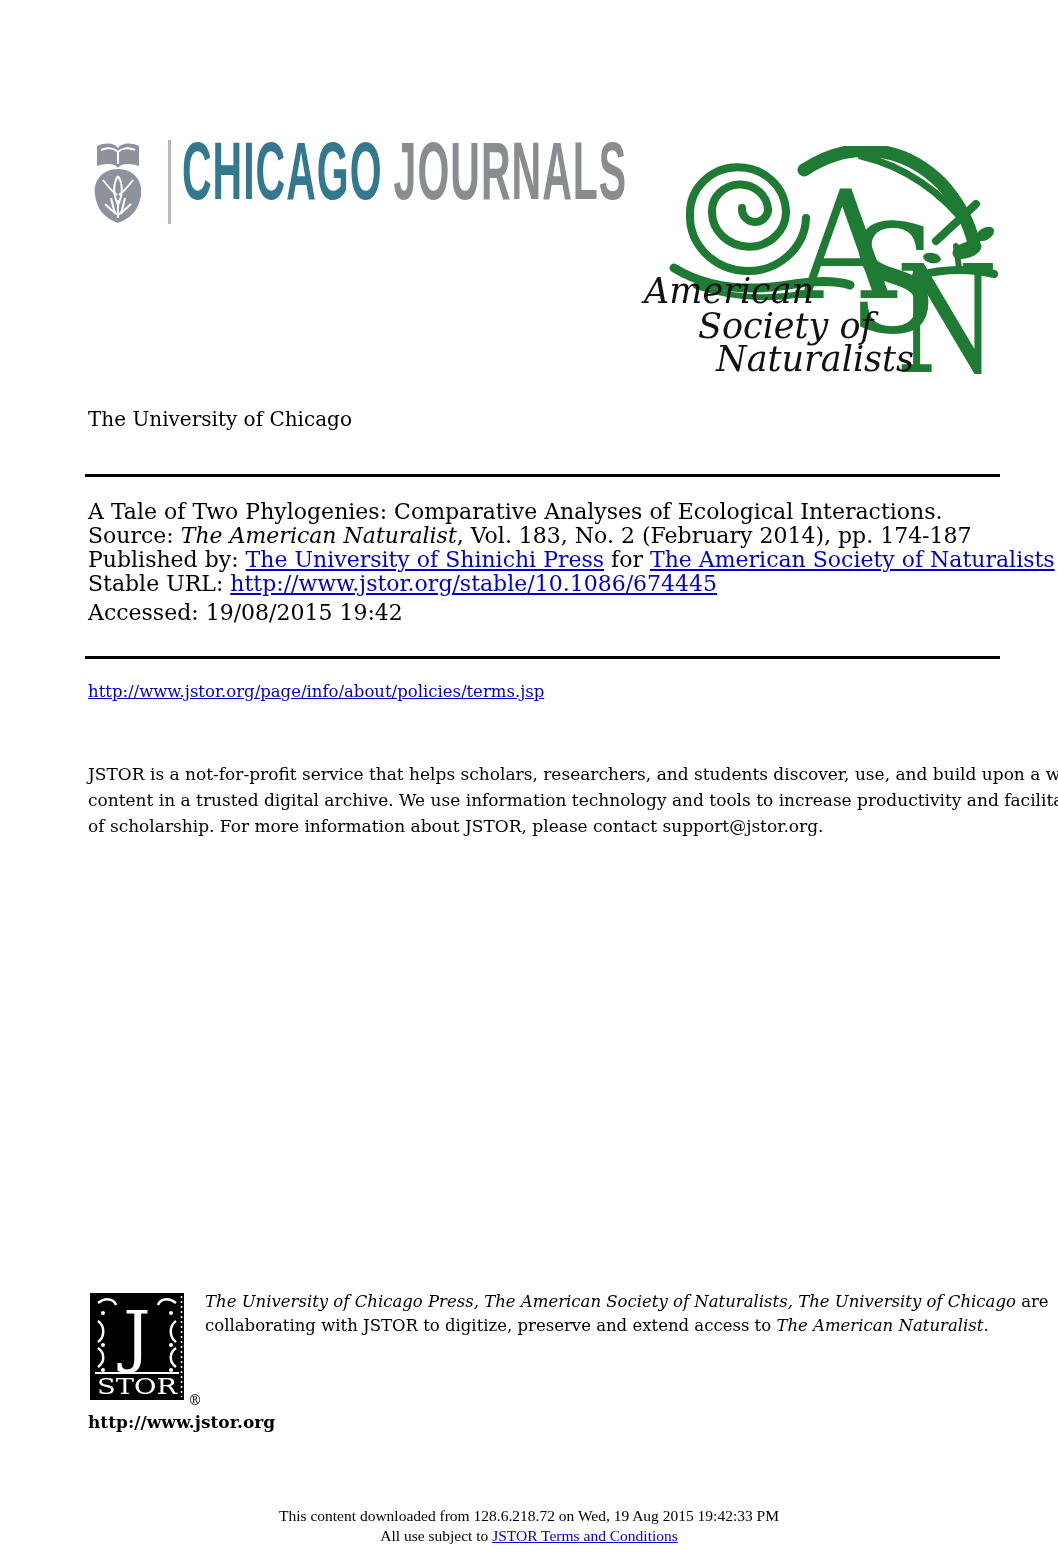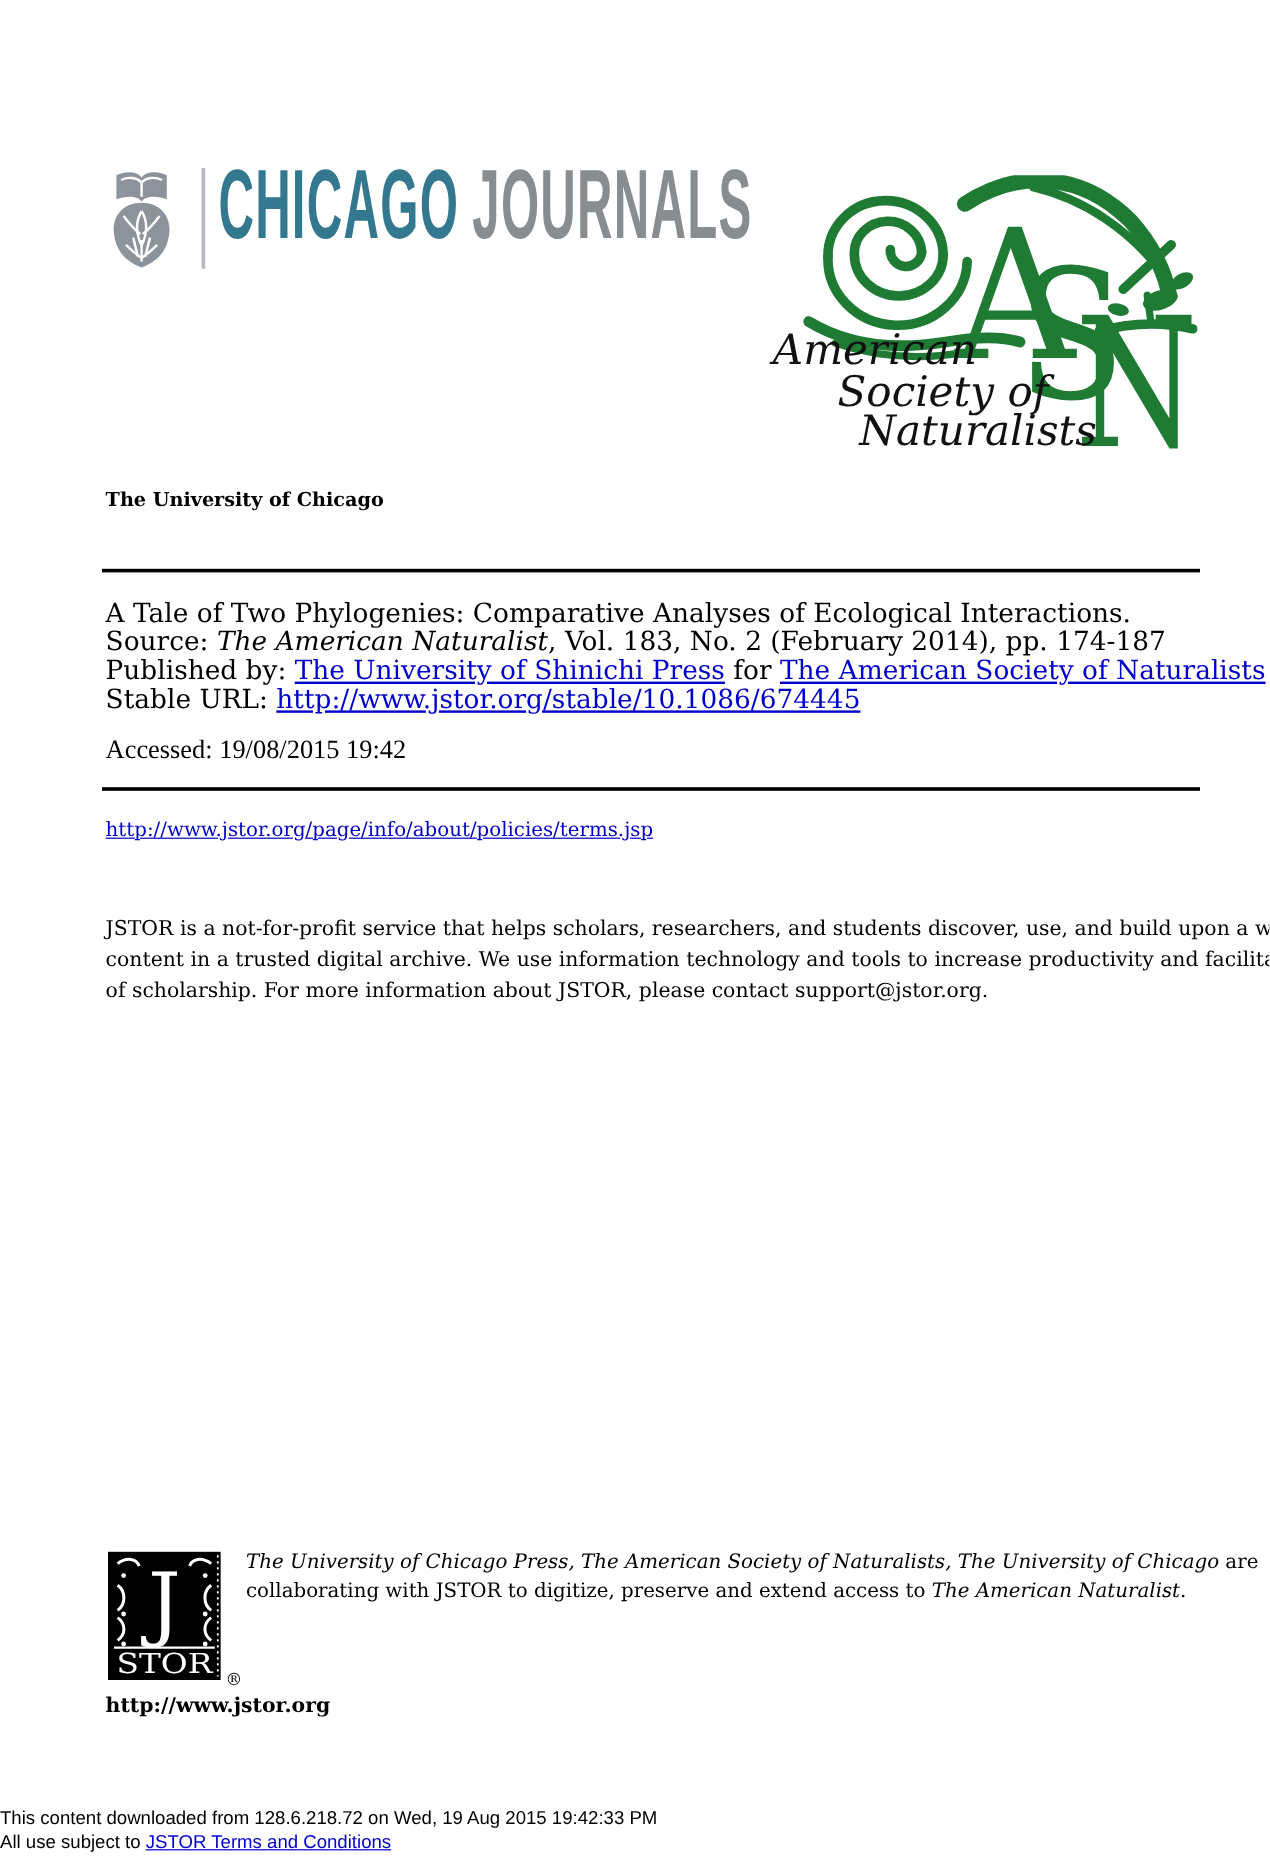--- a/index.html
+++ b/index.html
@@ -13,45 +13,45 @@
   .cj-wordmark{position:absolute;left:97px;top:0px;white-space:nowrap;
                font-family:"Liberation Sans",sans-serif;font-weight:bold;font-size:82px;
                line-height:1.0;letter-spacing:2px;transform:scaleX(0.5);transform-origin:left top;}
   .cj-chicago{color:#33788F;}
   .cj-journals{color:#8A8D90;margin-left:22px;}
 
   
   .asn-logo{position:absolute;left:636px;top:146px;width:362px;height:236px;}
 
   
-  .inst-heading{position:absolute;left:88px;top:407px;font-size:16px;font-weight:bold;}
+  .inst-heading{position:absolute;left:88px;top:407px;font-size:20px;font-weight:normal;}
   .rule{position:absolute;left:85px;width:915px;height:3px;background:#000;}
   .rule-top{top:474px;}
   .rule-mid{top:656px;}
 
   
   .citation{position:absolute;left:88px;top:500px;font-size:22px;line-height:24px;white-space:nowrap;}
   .citation a{color:#0000CC;text-decoration:underline;}
-  .accessed{margin-top:17px;font-family:Liberation Serif, serif;}
+  .accessed{margin-top:5px;}
   .it{font-style:italic;}
 
   
   .terms{position:absolute;left:88px;top:680px;font-size:16.5px;line-height:23px;white-space:nowrap;}
   .terms a{color:#0000CC;text-decoration:underline;}
   .about{position:absolute;left:88px;top:761px;font-size:17px;line-height:26px;white-space:nowrap;}
 
   
   .jstor-logo{position:absolute;left:90px;top:1293px;}
   .reg-mark{position:absolute;left:188px;top:1392px;font-size:14px;}
   .jstor-url{position:absolute;left:88px;top:1412px;font-size:17px;font-weight:600;}
   .collab{position:absolute;left:205px;top:1290px;font-size:16.5px;line-height:23.5px;white-space:nowrap;}
 
   
-  .footer{position:absolute;left:0;top:1506px;width:1058px;text-align:left;
-          font-family:Liberation Sans, sans-serif;font-size:15.5px;line-height:20px;}
+  .footer{position:absolute;left:0;top:1506px;width:1058px;text-align:center;
+          font-family:Liberation Serif, serif;font-size:15.5px;line-height:20px;}
   .footer a{color:#0000CC;text-decoration:underline;}
 </style>
 </head>
 <body>
 
 <div class="page">
 
   <div class="cj-logo">
     <svg class="cj-emblem" width="54" height="82" viewBox="0 0 54 82">
       <g fill="#8d939b">

